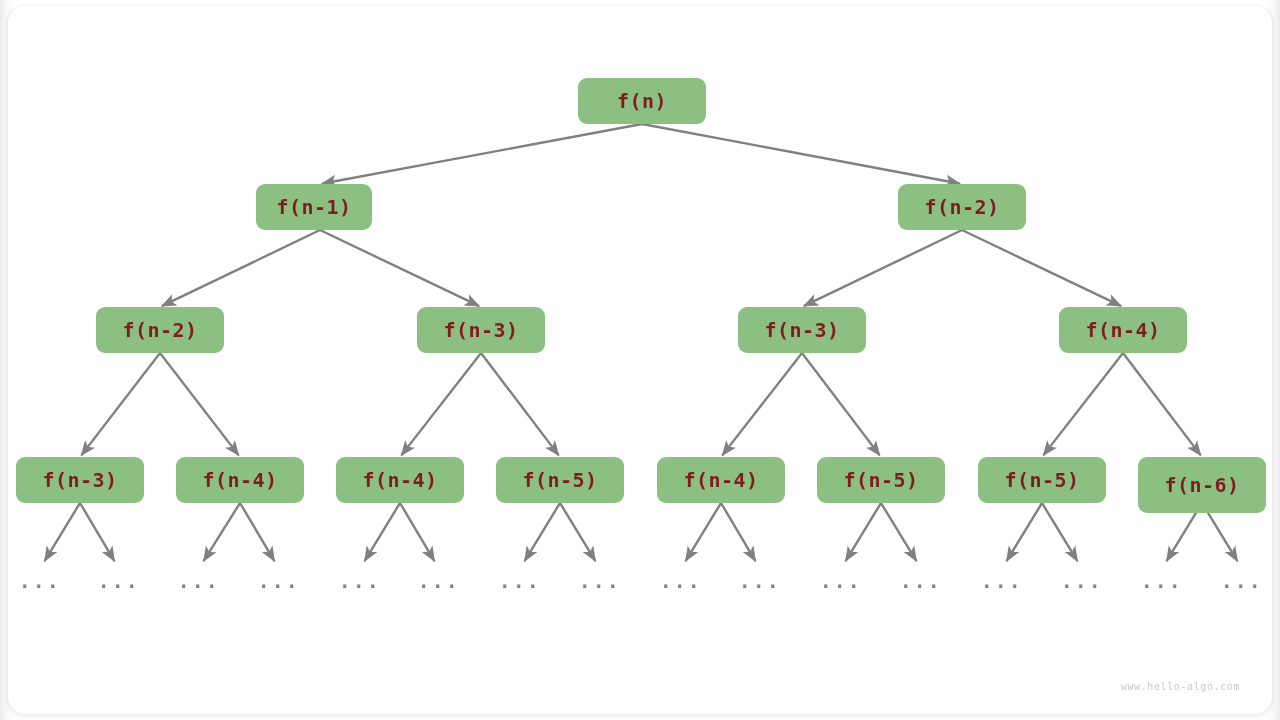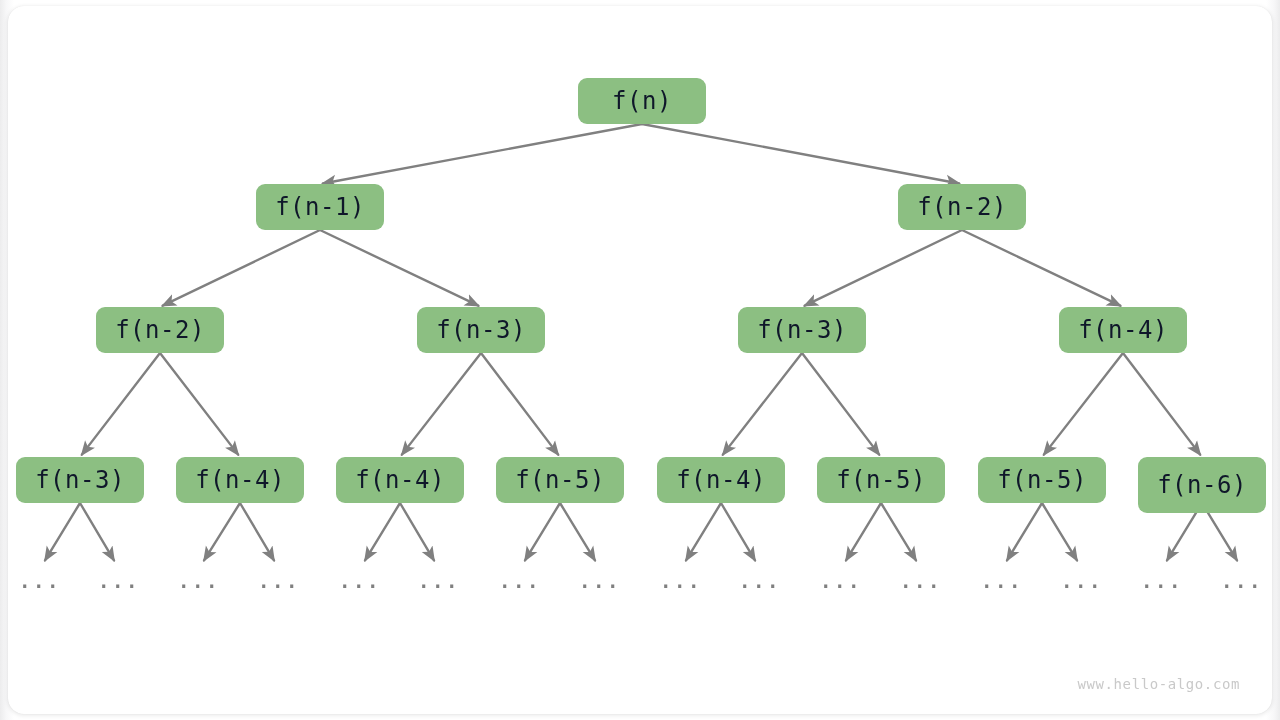--- a/index.html
+++ b/index.html
@@ -34,23 +34,23 @@
     left: 0;
     top: 0;
     width: 1280px;
     height: 720px;
   }
   .node {
     position: absolute;
     box-sizing: border-box;
     background: #8cbf82;
     border-radius: 9px;
-    color: #0f172a;
-    font-size: 24px;
-    font-weight: normal;
+    color: #7f1d1d;
+    font-size: 20px;
+    font-weight: bold;
     letter-spacing: 0.5px;
     display: flex;
     align-items: center;
     justify-content: center;
     text-align: center;
     user-select: none;
   }
   .ellipsis {
     position: absolute;
     color: #808080;
@@ -59,21 +59,21 @@
     letter-spacing: 2.5px;
     line-height: 1;
     text-align: center;
     user-select: none;
   }
   #watermark {
     position: absolute;
     right: 40px;
     bottom: 28px;
     color: #c9c9c9;
-    font-size: 14px;
+    font-size: 10px;
     letter-spacing: 0.6px;
     user-select: none;
     text-align: center;
   }
 </style>
 </head>
 <body>
 
 <div id="stage">
   <div id="card"></div>
@@ -113,21 +113,21 @@
         <line x1="881" y1="503" x2="915.9582707087418" y2="560.2927214393268" marker-end="url(#arrowhead)"></line>
         <line x1="1042" y1="503" x2="1007.0417292912582" y2="560.2927214393268" marker-end="url(#arrowhead)"></line>
         <line x1="1042" y1="503" x2="1076.9582707087418" y2="560.2927214393268" marker-end="url(#arrowhead)"></line>
         <line x1="1202" y1="503" x2="1167.0417292912582" y2="560.2927214393268" marker-end="url(#arrowhead)"></line>
         <line x1="1202" y1="503" x2="1236.9582707087418" y2="560.2927214393268" marker-end="url(#arrowhead)"></line>
       </g>
   </svg>
 
   <div id="node-layer">
       <div class="node" style="left: 578px; top: 78px; width: 128px; height: 46px;">f(n)</div>
-      <div class="node" style="left: 256px; top: 184px; width: 128px; height: 46px;">f(n-1)</div>
+      <div class="node" style="left: 256px; top: 184px; width: 116px; height: 46px;">f(n-1)</div>
       <div class="node" style="left: 898px; top: 184px; width: 128px; height: 46px;">f(n-2)</div>
       <div class="node" style="left: 96px; top: 307px; width: 128px; height: 46px;">f(n-2)</div>
       <div class="node" style="left: 417px; top: 307px; width: 128px; height: 46px;">f(n-3)</div>
       <div class="node" style="left: 738px; top: 307px; width: 128px; height: 46px;">f(n-3)</div>
       <div class="node" style="left: 1059px; top: 307px; width: 128px; height: 46px;">f(n-4)</div>
       <div class="node" style="left: 16px; top: 457px; width: 128px; height: 46px;">f(n-3)</div>
       <div class="node" style="left: 176px; top: 457px; width: 128px; height: 46px;">f(n-4)</div>
       <div class="node" style="left: 336px; top: 457px; width: 128px; height: 46px;">f(n-4)</div>
       <div class="node" style="left: 496px; top: 457px; width: 128px; height: 46px;">f(n-5)</div>
       <div class="node" style="left: 657px; top: 457px; width: 128px; height: 46px;">f(n-4)</div>

